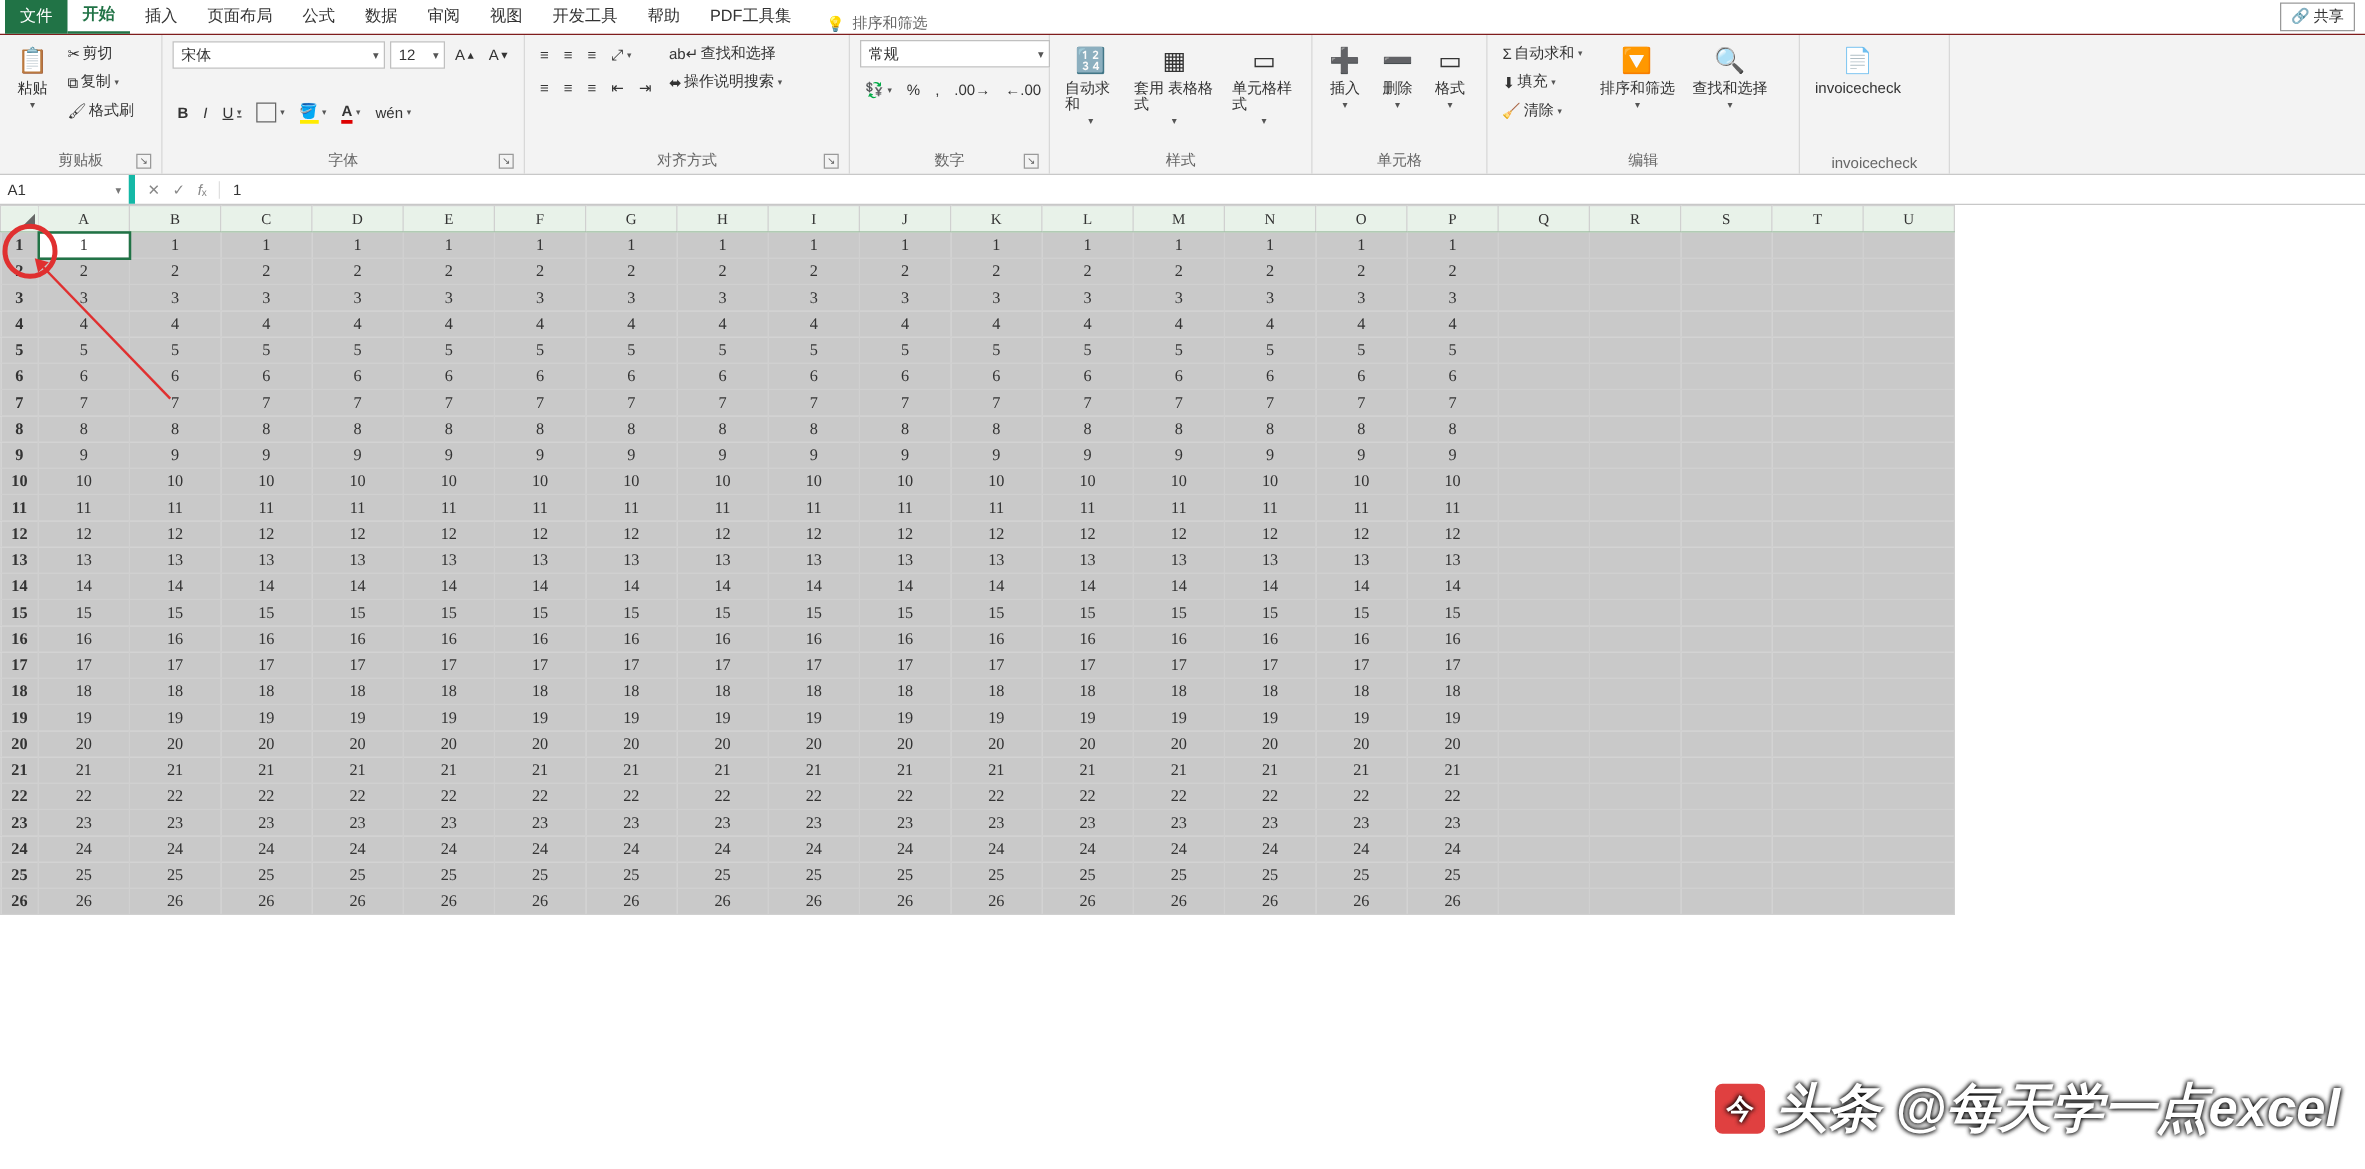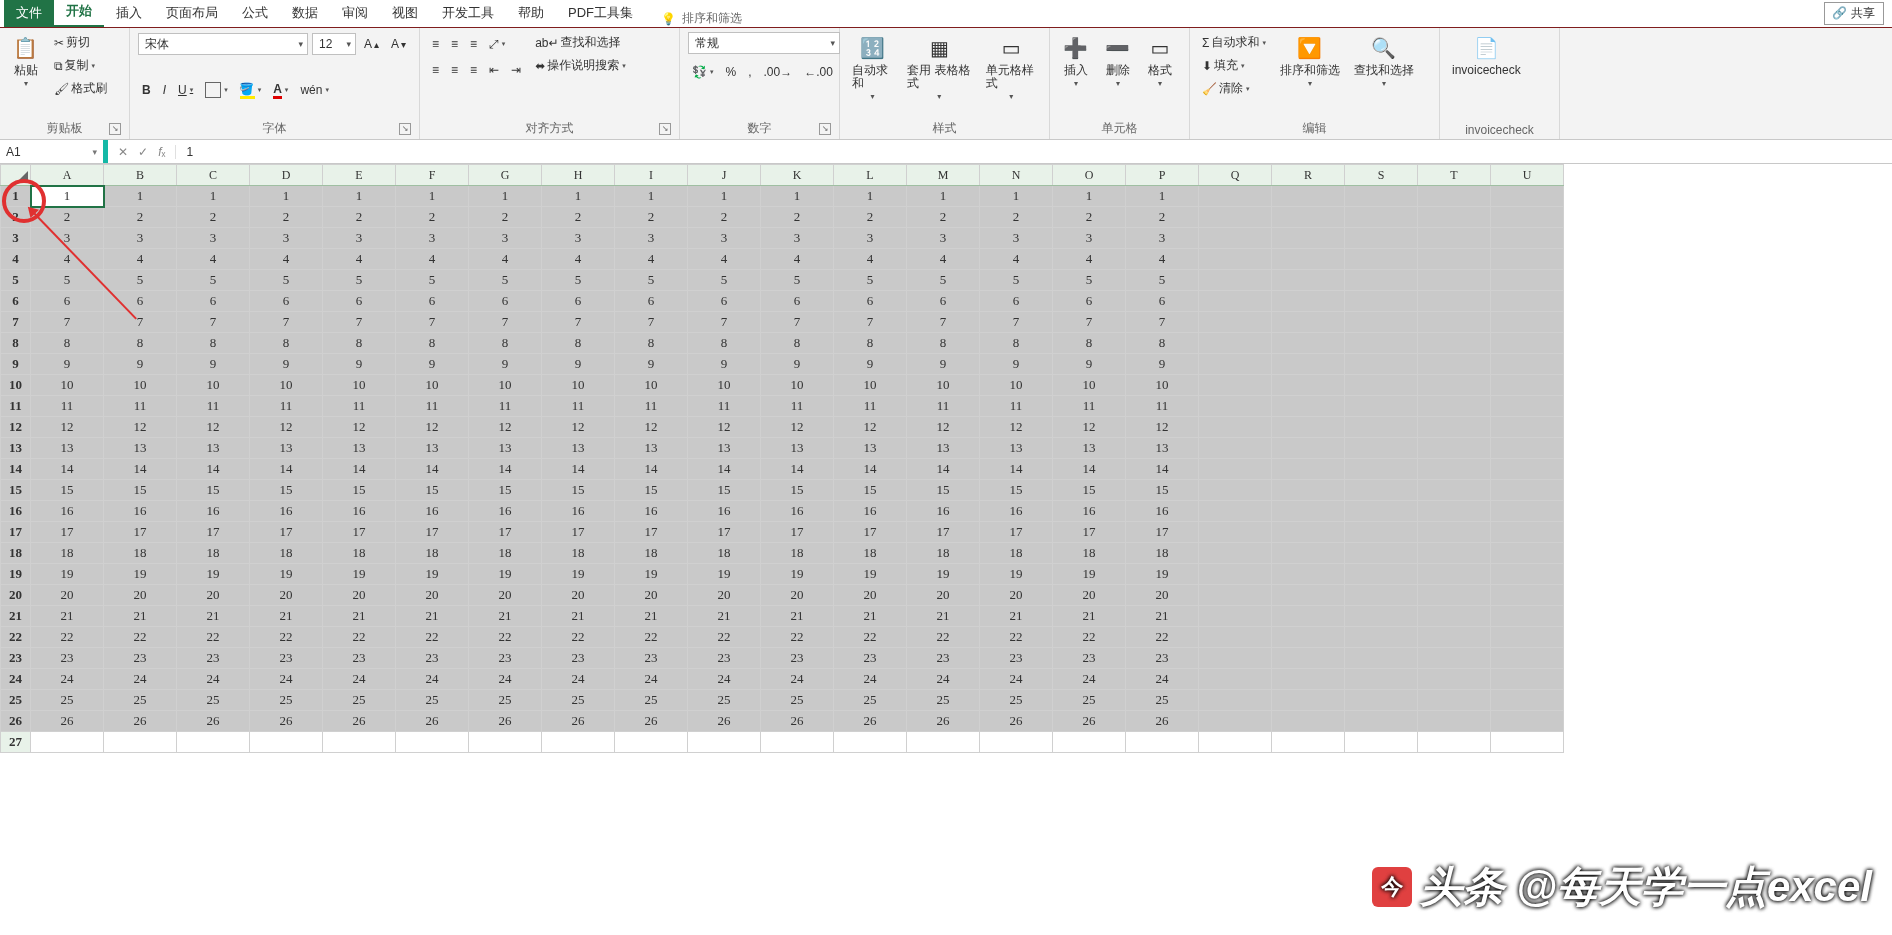--- a/index.html
+++ b/index.html
@@ -933,44 +933,20 @@
           <td>26</td>
           <td>26</td>
           <td>26</td>
           <td>26</td>
           <td class="empty"></td>
           <td class="empty"></td>
           <td class="empty"></td>
           <td class="empty"></td>
           <td class="empty"></td>
         </tr>
-        <tr>
-          <th class="rowhdr">27</th>
-          <td style="background: rgb(255, 255, 255);"></td>
-          <td style="background: rgb(255, 255, 255);"></td>
-          <td style="background: rgb(255, 255, 255);"></td>
-          <td style="background: rgb(255, 255, 255);"></td>
-          <td style="background: rgb(255, 255, 255);"></td>
-          <td style="background: rgb(255, 255, 255);"></td>
-          <td style="background: rgb(255, 255, 255);"></td>
-          <td style="background: rgb(255, 255, 255);"></td>
-          <td style="background: rgb(255, 255, 255);"></td>
-          <td style="background: rgb(255, 255, 255);"></td>
-          <td style="background: rgb(255, 255, 255);"></td>
-          <td style="background: rgb(255, 255, 255);"></td>
-          <td style="background: rgb(255, 255, 255);"></td>
-          <td style="background: rgb(255, 255, 255);"></td>
-          <td style="background: rgb(255, 255, 255);"></td>
-          <td style="background: rgb(255, 255, 255);"></td>
-          <td style="background: rgb(255, 255, 255);"></td>
-          <td style="background: rgb(255, 255, 255);"></td>
-          <td style="background: rgb(255, 255, 255);"></td>
-          <td style="background: rgb(255, 255, 255);"></td>
-          <td style="background: rgb(255, 255, 255);"></td>
-        </tr>
       </tbody>
     </table>
 </div>
 
 <div class="watermark">
   <span class="wm-ico">今</span>
   <span>头条 @每天学一点excel</span>
 </div>
 
 </body></html>

